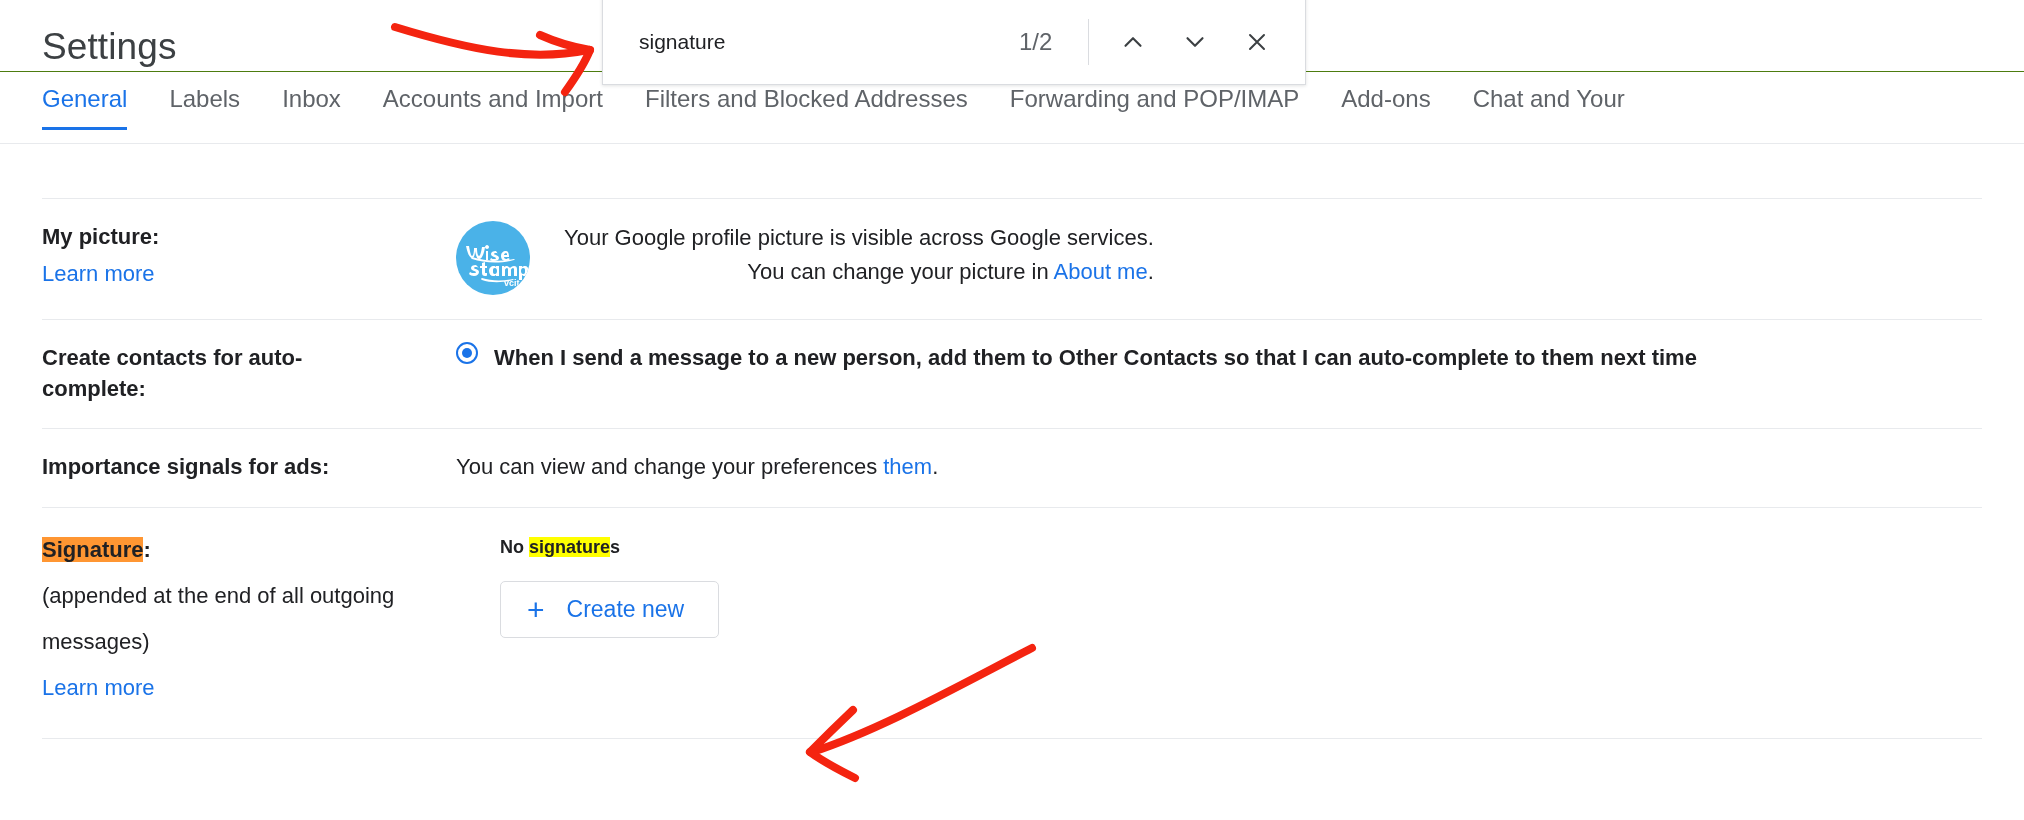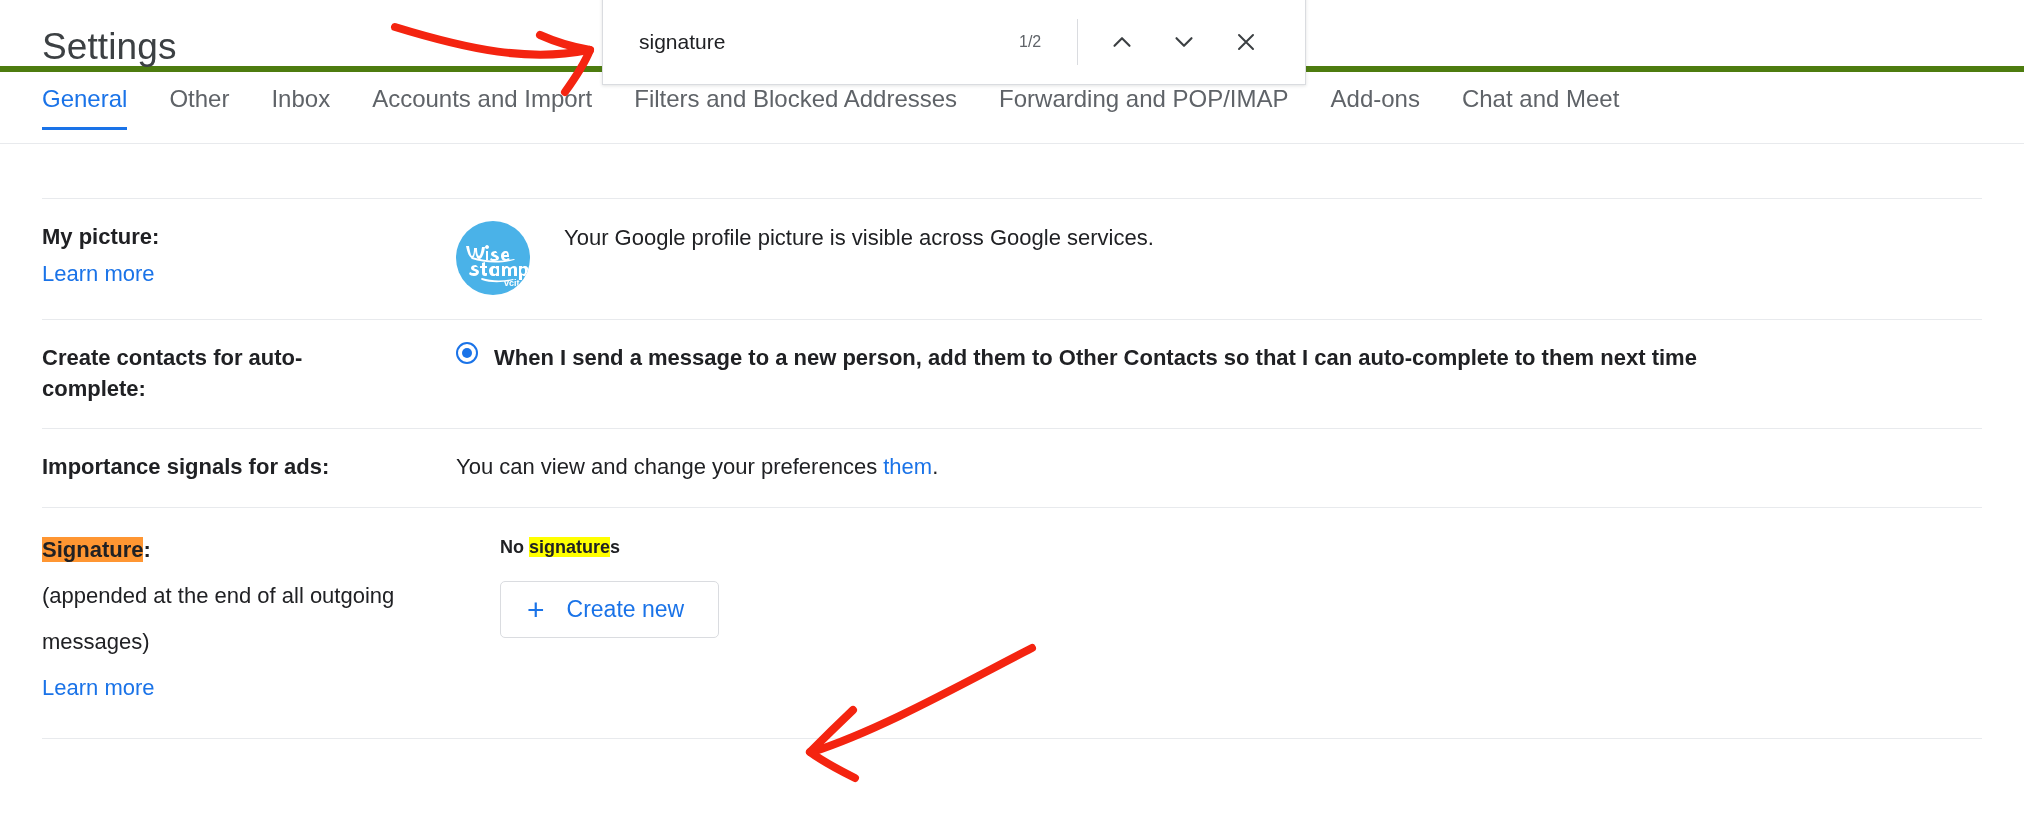--- a/index.html
+++ b/index.html
@@ -12,21 +12,21 @@
     height: 820px;
     font-family: "Liberation Sans", sans-serif;
     color: #202124;
     position: relative;
     overflow: hidden;
   }
 
   
   #header {
     height: 72px;
-    border-bottom: 6px solid #4d7c0f;
+    border-bottom: 1px solid #4d7c0f;
     position: relative;
     box-sizing: border-box;
   }
   #page-title {
     position: absolute;
     left: 42px;
     top: 24px;
     font-size: 37px;
     font-weight: 400;
     color: #3c4043;
@@ -55,21 +55,21 @@
     outline: none;
     background: transparent;
     font-family: "Liberation Sans", sans-serif;
     font-size: 21px;
     color: #202124;
     margin-left: 36px;
     width: 380px;
     padding: 0;
   }
   #find-count {
-    font-size: 16px;
+    font-size: 24px;
     color: #5f6368;
     margin-left: 0px;
     white-space: nowrap;
   }
   #find-divider {
     width: 1px;
     height: 46px;
     background: #dadce0;
     margin-left: 36px;
   }
@@ -292,27 +292,27 @@
         <svg width="28" height="28" viewBox="0 0 24 24">
             <path d="M6 6l12 12M18 6L6 18" fill="none" stroke="#3c4043" stroke-width="1.7" stroke-linecap="round"></path>
           </svg>
       </span>
     </button>
   </div>
 </div>
 
 <div id="tabs-bar">
   <div class="tab active"><span>General</span></div>
-  <div class="tab"><span>Other</span></div>
+  <div class="tab"><span>Labels</span></div>
   <div class="tab"><span>Inbox</span></div>
   <div class="tab"><span>Accounts and Import</span></div>
   <div class="tab"><span>Filters and Blocked Addresses</span></div>
   <div class="tab"><span>Forwarding and POP/IMAP</span></div>
   <div class="tab"><span>Add-ons</span></div>
-  <div class="tab"><span>Chat and Meet</span></div>
+  <div class="tab"><span>Chat and Your</span></div>
 </div>
 
 <div id="settings-body">
 
   <div class="setting-row" id="picture-row">
     <div class="setting-label">
       <span>My picture:</span>
       <span class="label-link">Learn more</span>
     </div>
     <div class="setting-value" id="picture-value">
@@ -329,20 +329,23 @@
             <path d="M46 45 l0 10 l3 0 l0-6 c0-1 1-2 2-2 c1 0 1 1 1 2 l0 6 l3 0 l0-6 c0-1 1-2 2-2 c1 0 1 1 1 2 l0 6 l3 0 l0-7 c0-2-1-3-3-3 c-2 0-3 1-4 2 c-1-1-2-2-3-2 c-1 0-2 0-3 1 l0-1 z"></path>
             <path d="M63 45 l0 14 l3 0 l0-5 c1 1 2 1 3 1 c2 0 4-2 4-5 c0-3-2-5-4-5 c-1 0-2 0-3 1 l0-1 z m4 2 c2 0 2 1 2 3 c0 2 0 3-2 3 c-1 0-2-1-2-3 c0-2 1-3 2-3 z"></path>
             <path d="M16 36 c12 4 28 5 42 2 c1 0 1 1 0 1 c-14 4-30 3-42-1 c-1 0-1-2 0-2 z"></path>
             <path d="M26 57 c9 3 21 3 31 1 c1 0 1 1 0 1 c-10 3-23 3-31 0 c-1 0-1-2 0-2 z"></path>
           </g>
           <text x="48" y="65" font-family="Liberation Sans, sans-serif" font-size="9" fill="#ffffff" font-weight="bold">vcit</text>
         </svg>
       </div>
       <div id="picture-text">
         <div>Your Google profile picture is visible across Google services.</div>
+        <div>
+          <span>You can change your picture in </span><span class="link">About me</span><span>.</span>
+        </div>
       </div>
     </div>
   </div>
 
   <div class="setting-row">
     <div class="setting-label">
       <span>Create contacts for auto-</span><br>
       <span>complete:</span>
     </div>
     <div class="setting-value">

